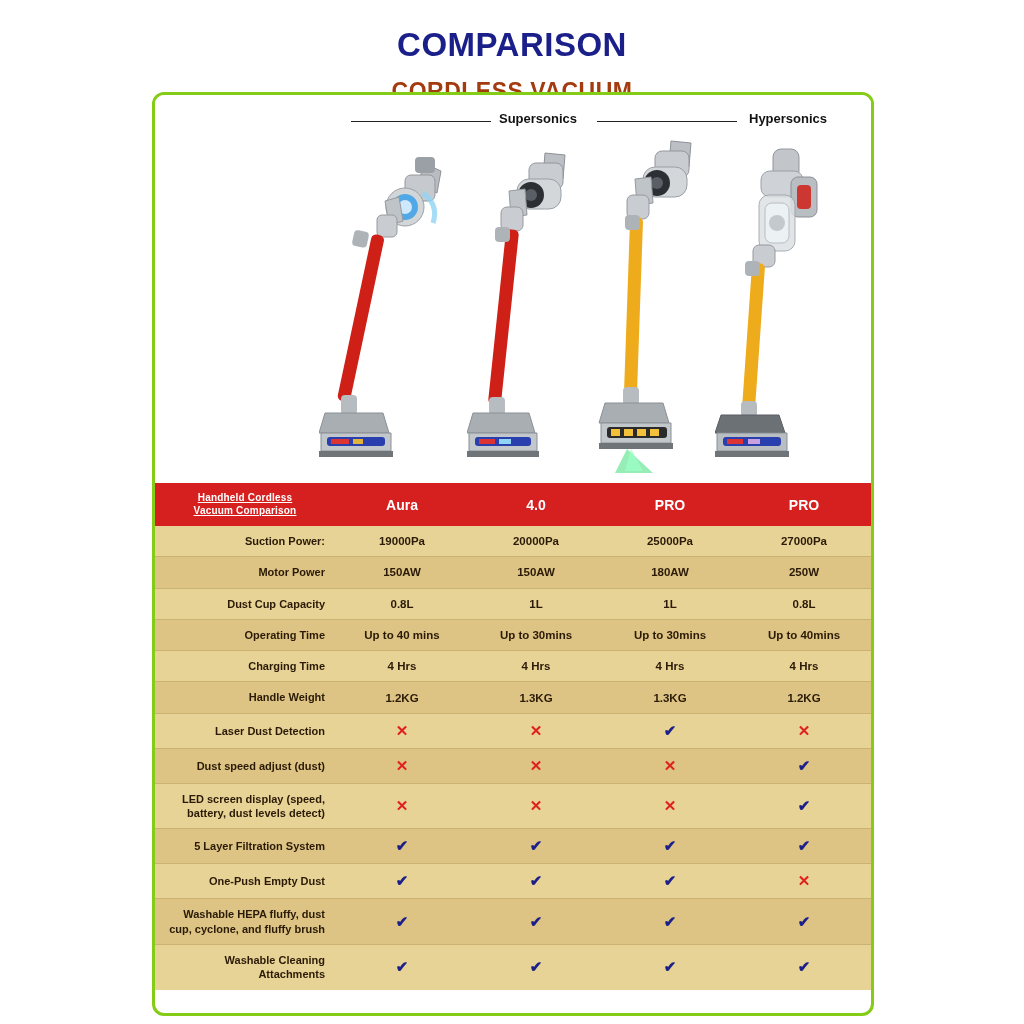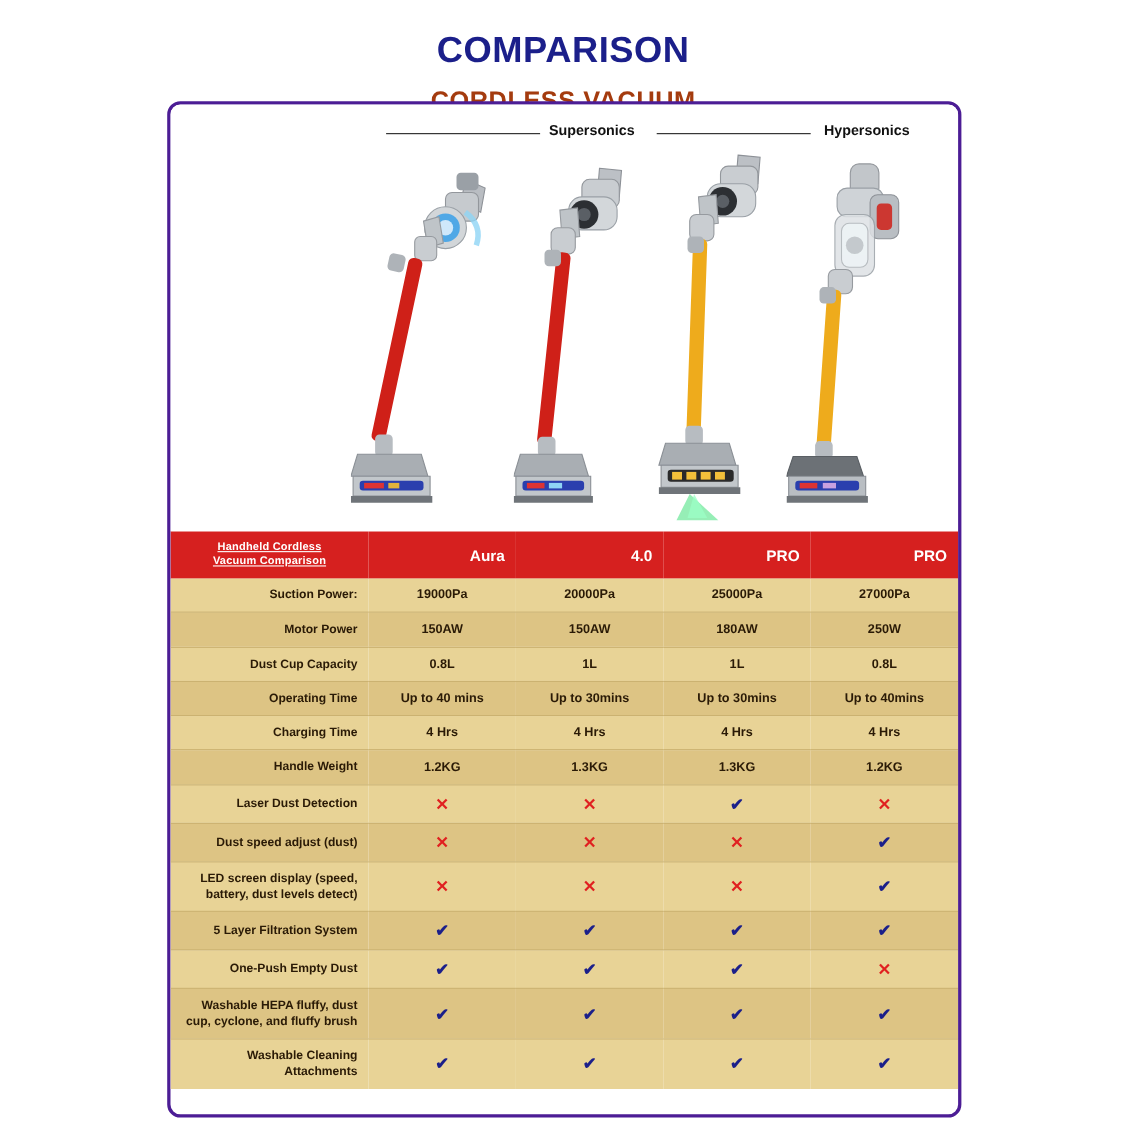--- a/index.html
+++ b/index.html
@@ -36,21 +36,21 @@
     margin-top: 14px;
   }
 
   
   .frame {
     position: absolute;
     left: 152px;
     top: 92px;
     width: 722px;
     height: 924px;
-    border: 3px solid #4c1d95;
+    border: 3px solid #84cc16;
     border-radius: 12px;
     background: #ffffff;
     overflow: hidden;
   }
 
   
   .product-area {
     position: relative;
     height: 388px;
     width: 100%;
@@ -95,21 +95,21 @@
     table-layout: fixed;
     font-size: 11.5px;
   }
   table.cmp col.c0 { width: 180px; }
   table.cmp col.cx { width: 134px; }
 
   thead th {
     background: #d6201f;
     color: #ffffff;
     padding: 9px 10px;
-    text-align: right;
+    text-align: center;
     font-size: 14px;
     font-weight: bold;
     vertical-align: middle;
     border: none;
   }
   thead th.head-first {
     text-align: center;
     font-size: 10px;
     line-height: 1.25;
     letter-spacing: 0.2px;

